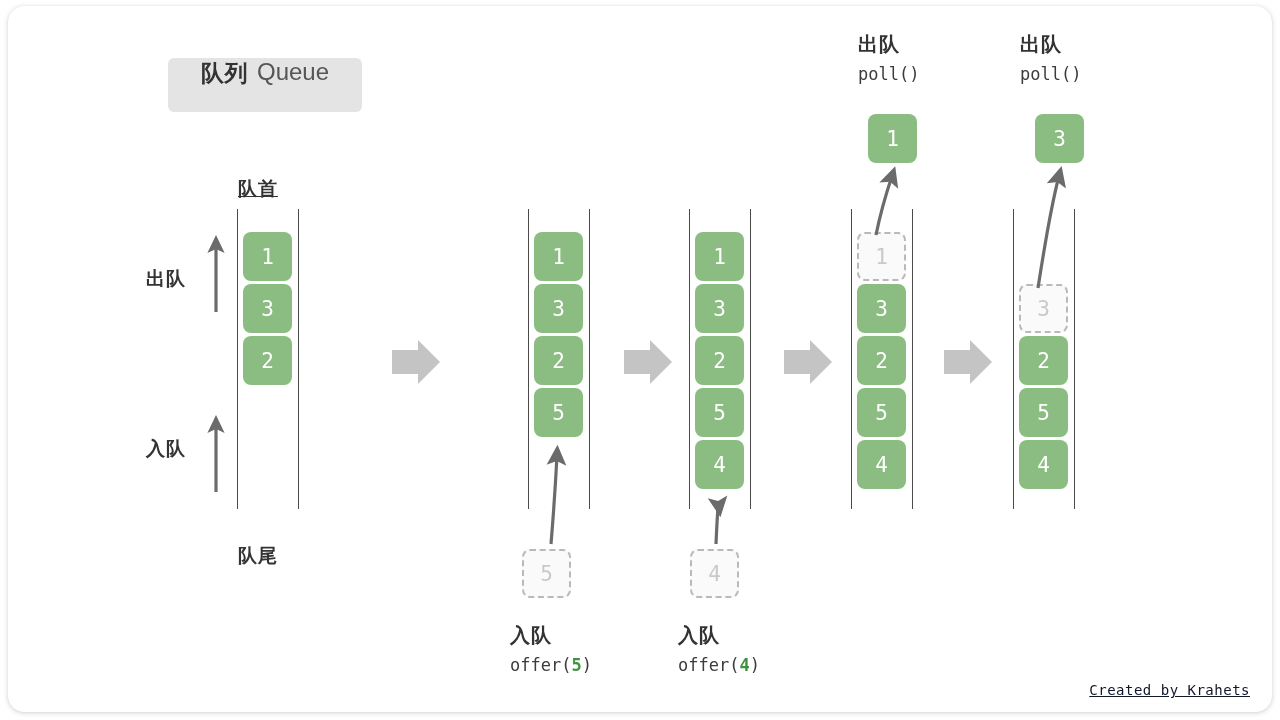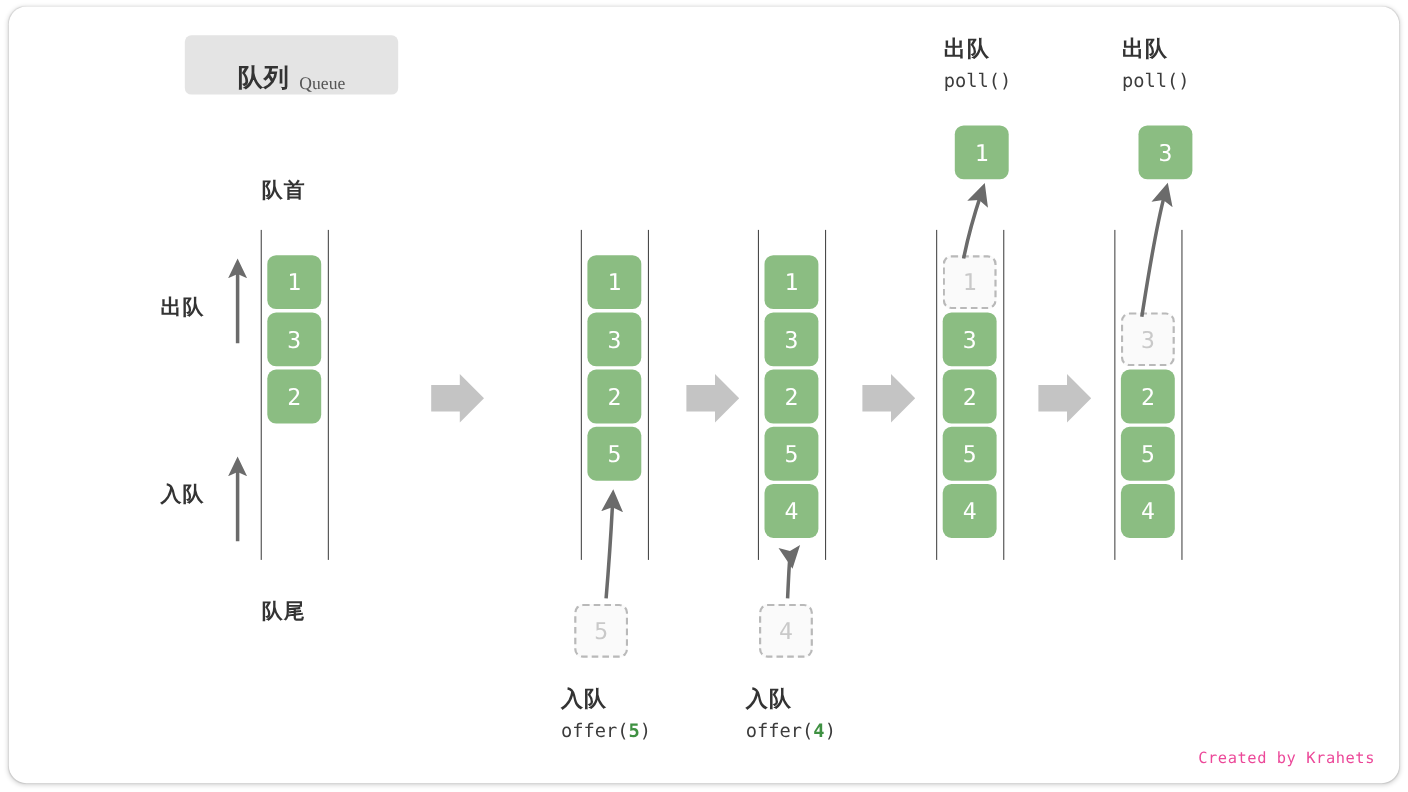--- a/index.html
+++ b/index.html
@@ -29,39 +29,39 @@
     left: -8px;
     top: -6px;
     width: 1280px;
     height: 720px;
   }
 
   
   .title-badge {
     position: absolute;
     left: 168px;
-    top: 32px;
+    top: 58px;
     width: 194px;
     height: 54px;
     background: #e4e4e4;
     border-radius: 6px;
     display: flex;
-    align-items: flex-end;
+    align-items: flex-start;
     justify-content: center;
     gap: 9px;
   }
   .title-cn {
     font-size: 23px;
     font-weight: bold;
     color: #333333;
     letter-spacing: 0.5px;
   }
   .title-en {
-    font-family: Liberation Serif, serif;
-    font-size: 16px;
+    font-family: Liberation Sans, sans-serif;
+    font-size: 24px;
     color: #555555;
   }
 
   
   .lbl-bold {
     position: absolute;
     font-size: 19px;
     font-weight: bold;
     color: #333333;
     white-space: nowrap;
@@ -138,37 +138,38 @@
     pointer-events: none;
   }
 
   
   .watermark {
     position: absolute;
     right: 30px;
     bottom: 22px;
     font-family: "DejaVu Sans Mono", monospace;
     font-size: 14px;
-    color: #ec4899;
+    color: #0f172a;
     letter-spacing: 0.5px;
     white-space: nowrap;
+    text-decoration: underline;
   }
 </style>
 </head>
 <body>
 
 <div id="card">
   <div id="stage">
 
     <div class="title-badge">
       <span class="title-cn">队列</span>
       <span class="title-en">Queue</span>
     </div>
 
-    <div class="lbl-bold" style="left:238px; top:160px;">队首</div>
+    <div class="lbl-bold" style="left:238px; top:176px;text-decoration:underline;">队首</div>
     <div class="lbl-bold" style="left:238px; top:543px;">队尾</div>
 
     <div class="lbl-bold" style="left:146px; top:266px;">出队</div>
     <div class="lbl-bold" style="left:146px; top:436px;">入队</div>
 
     <div class="panel" style="left:237px; top:209px; width:62px; height:300px;">
       <div class="rail left"></div>
       <div class="rail right"></div>
       <div class="cell full" style="left:6px; top:23px;">1</div>
       <div class="cell full" style="left:6px; top:75px;">3</div>

